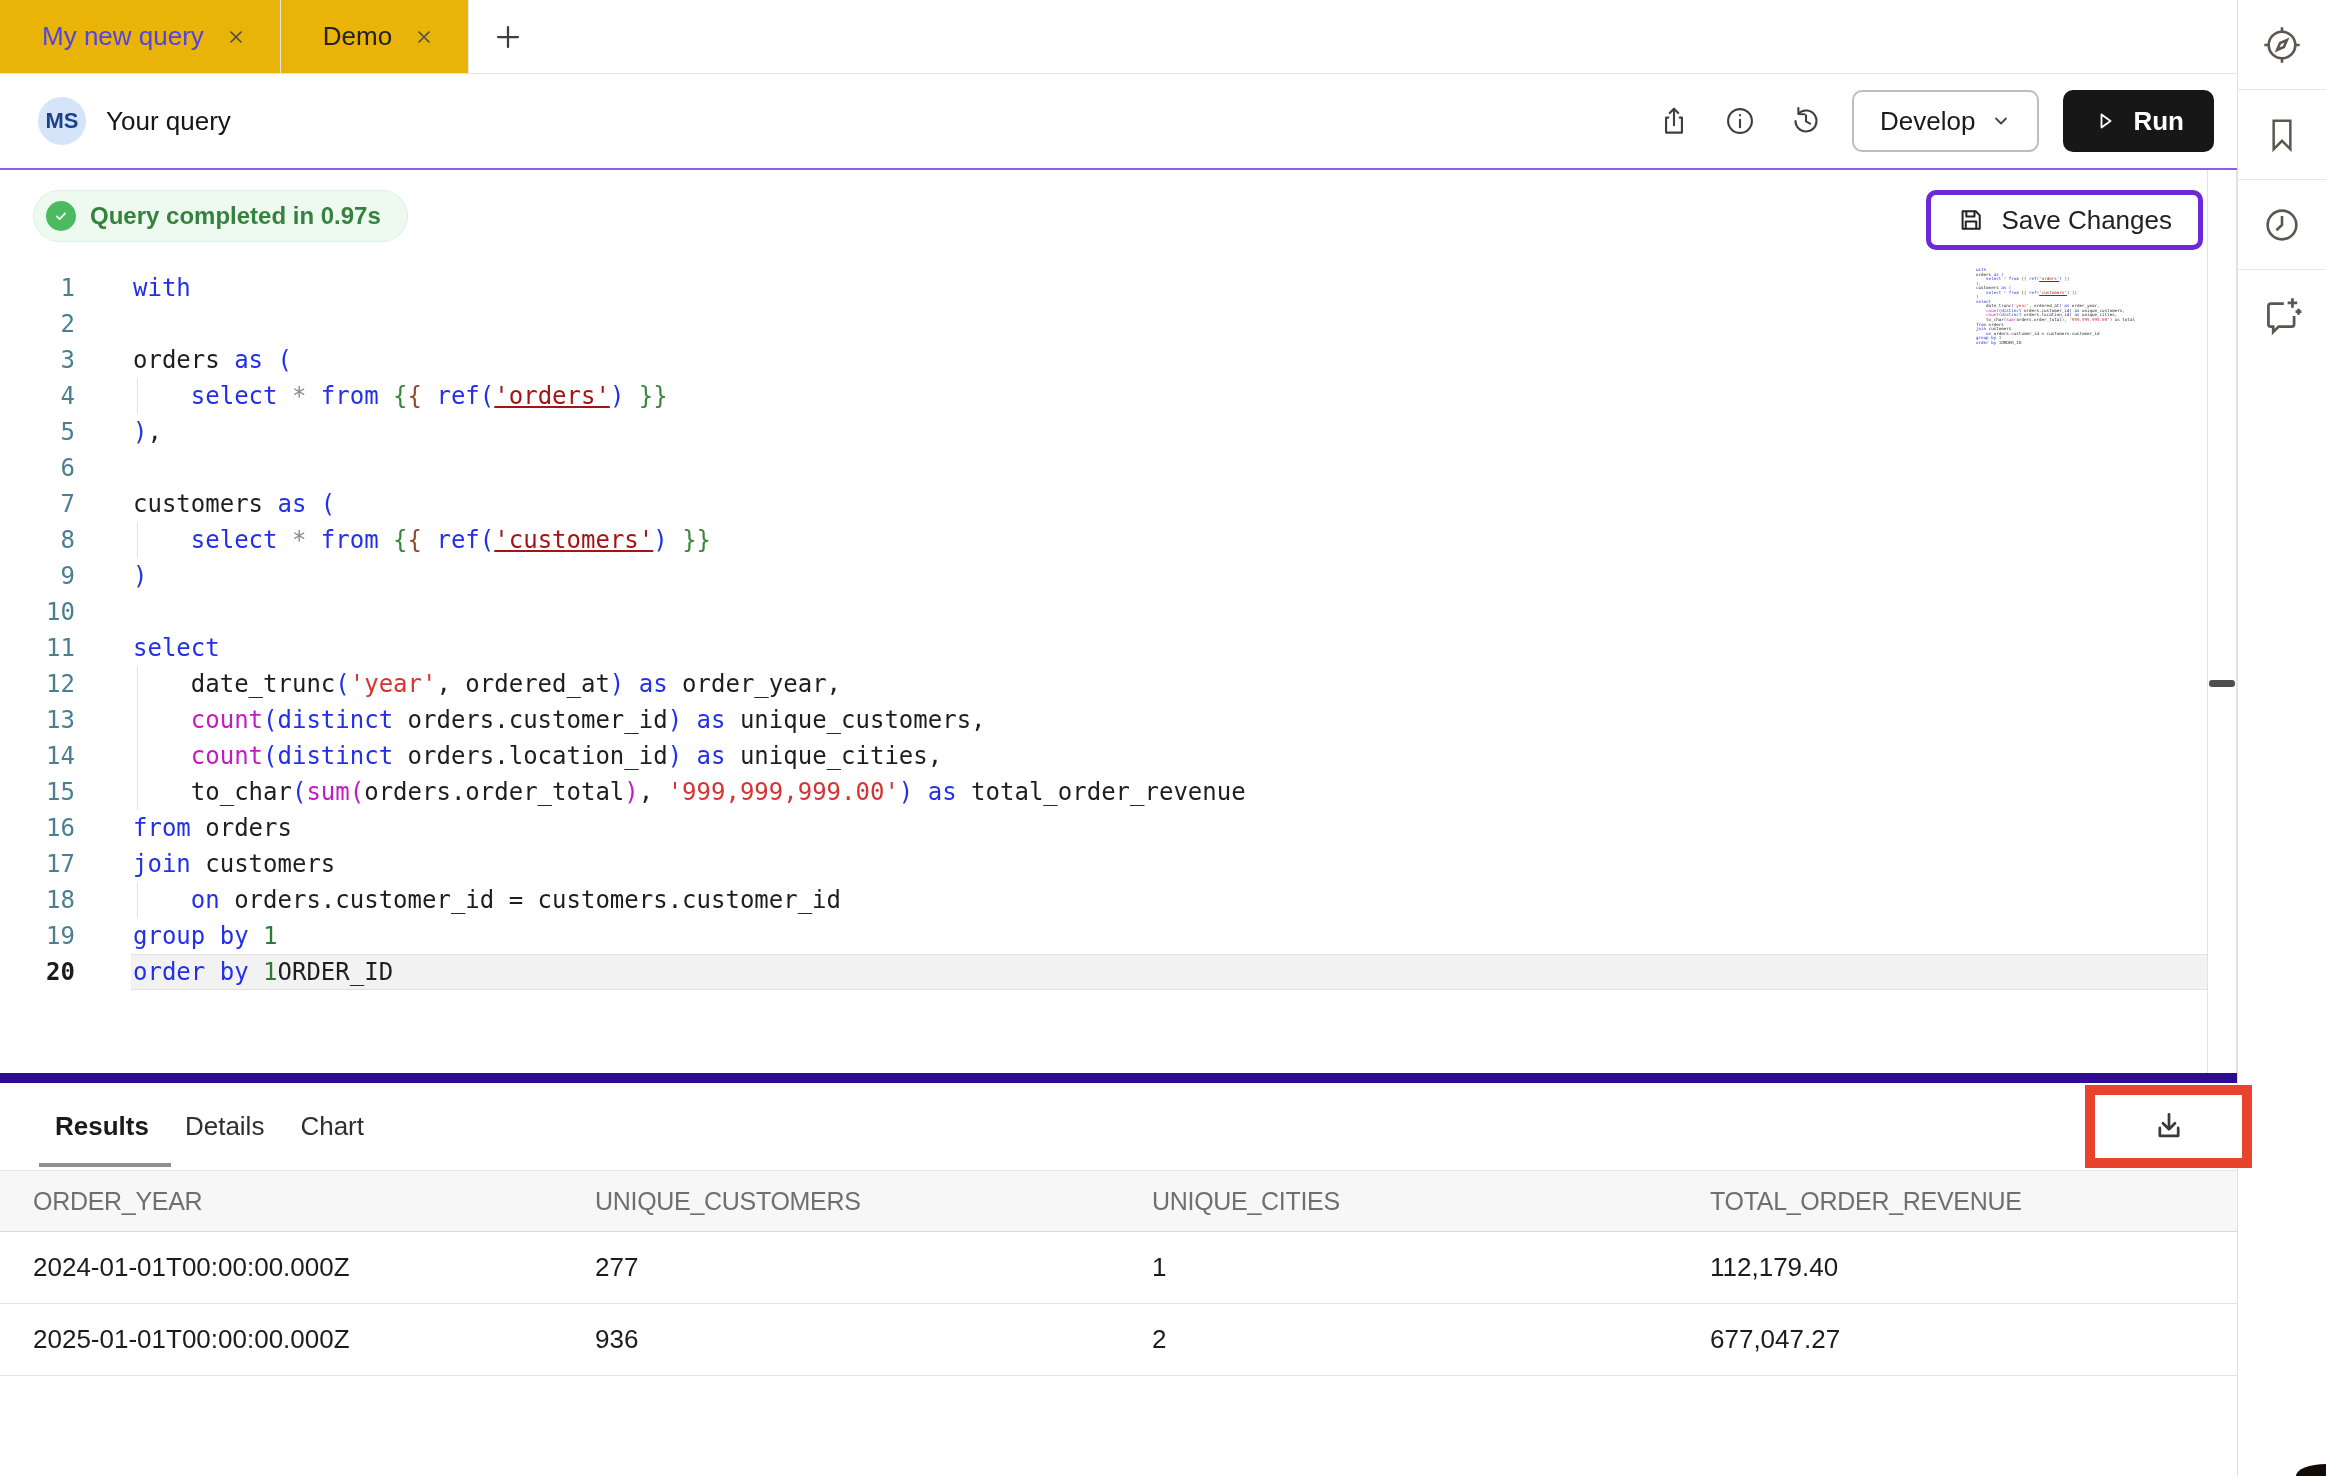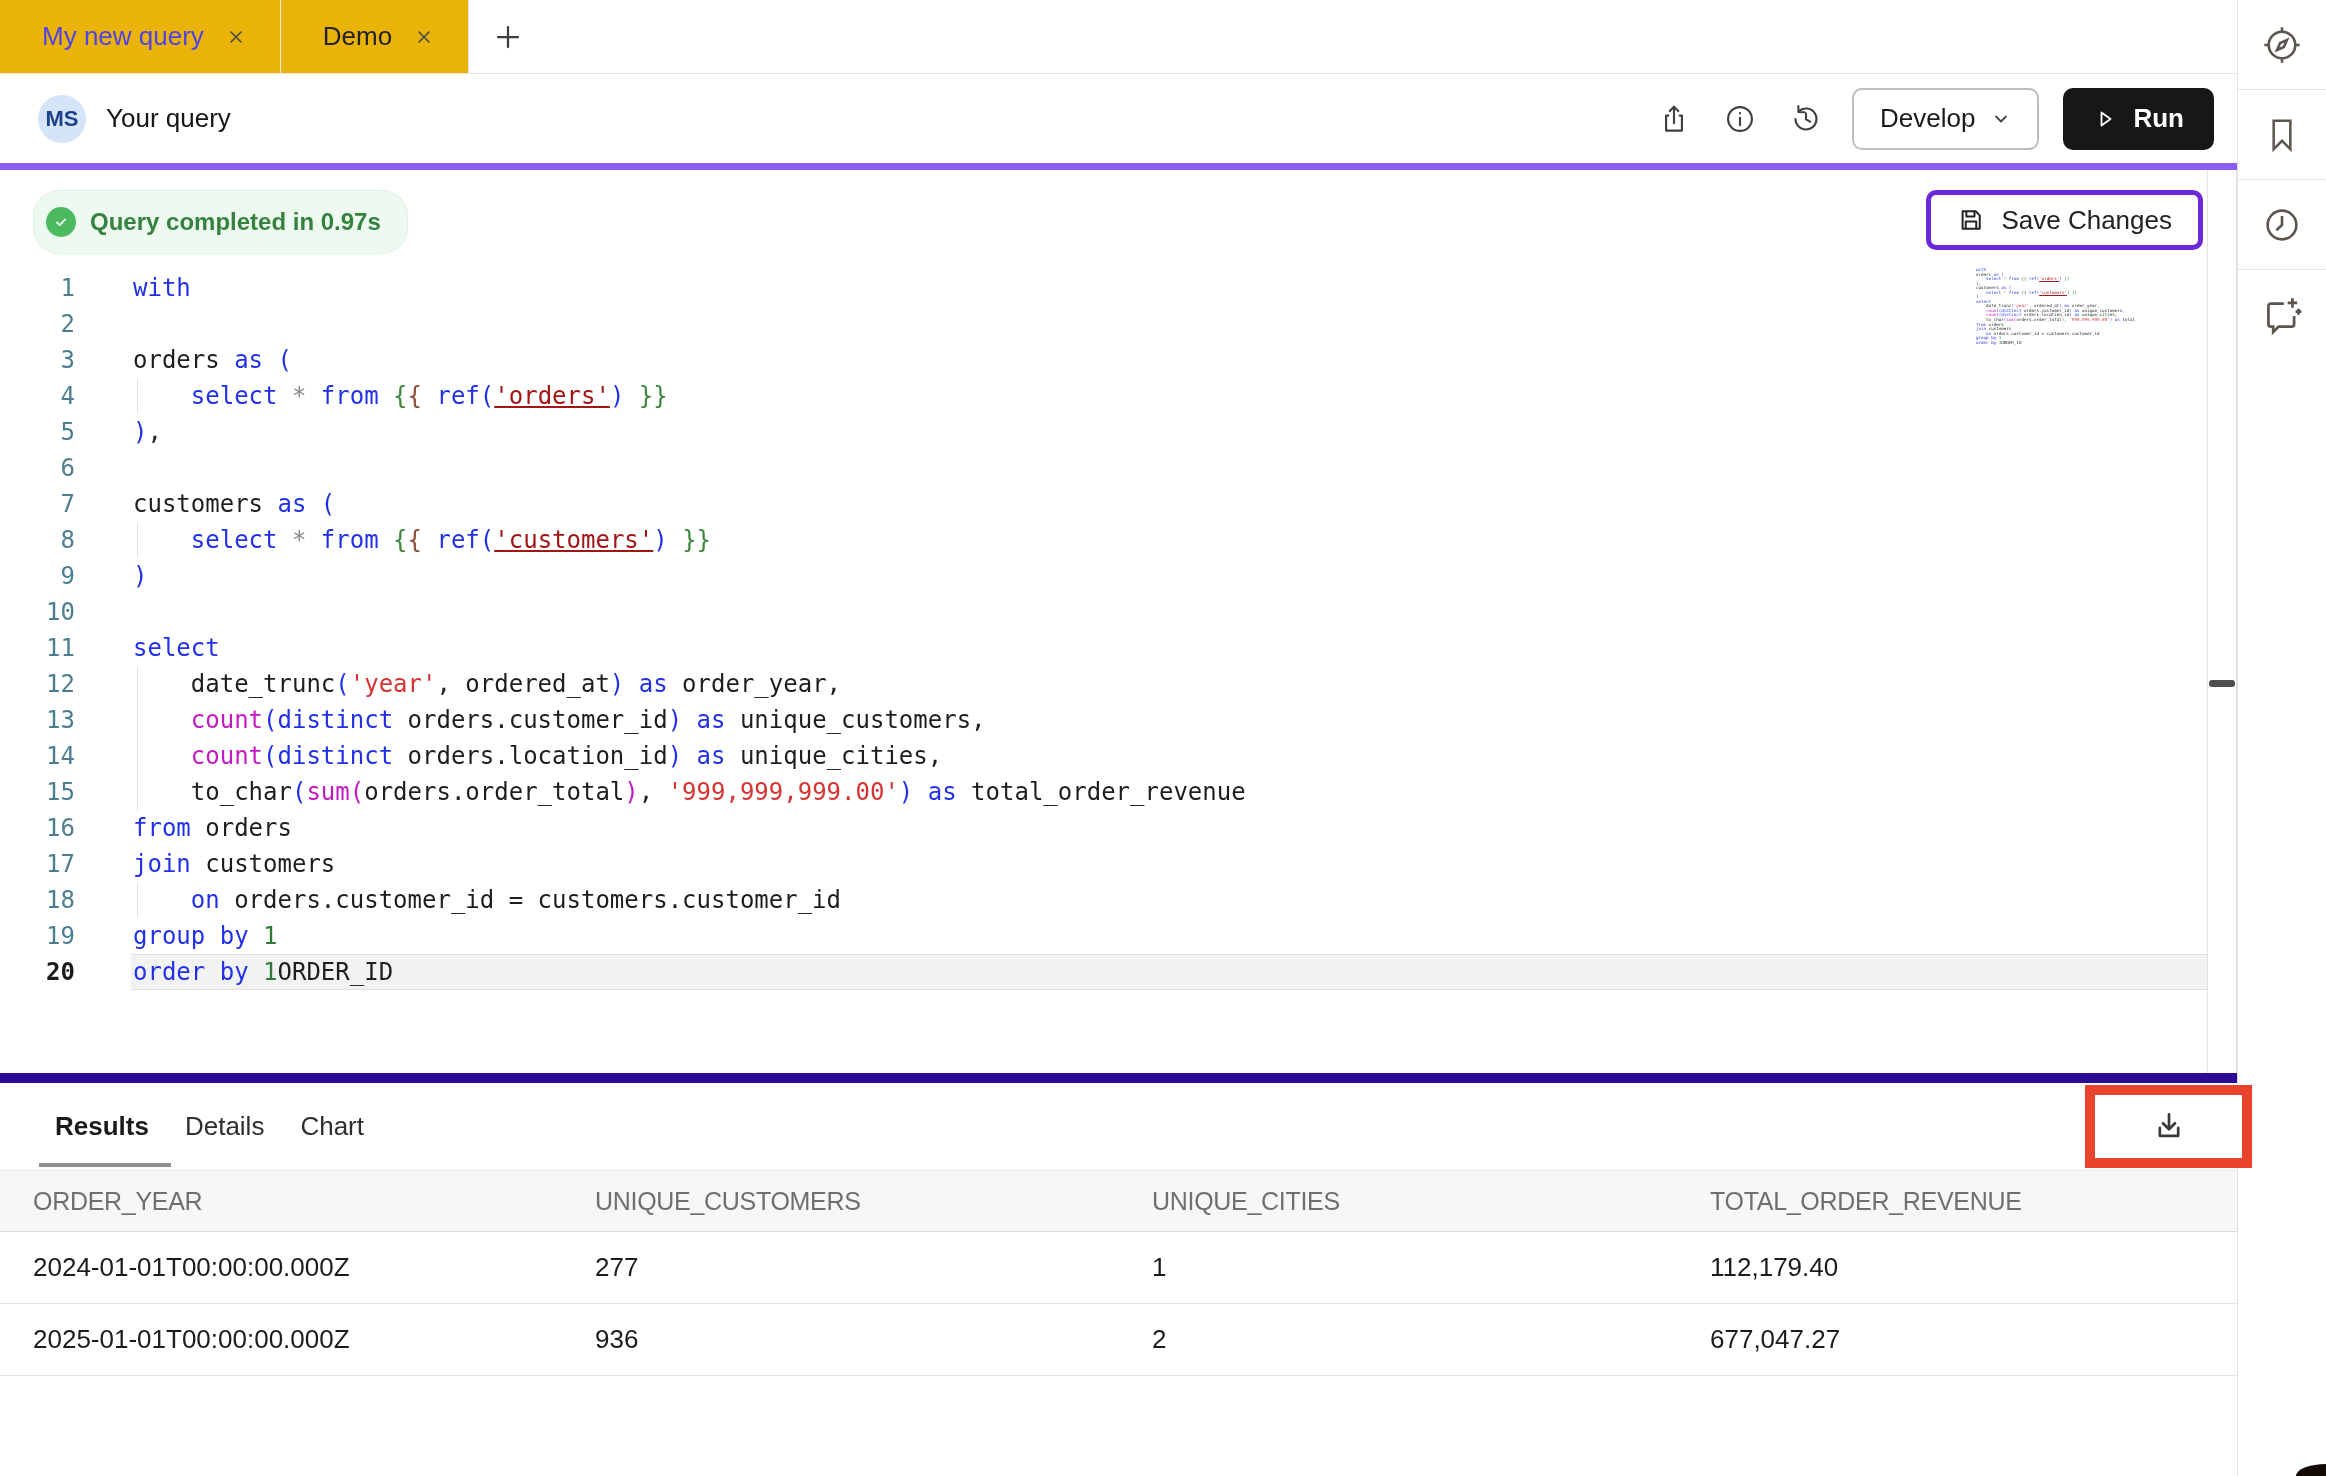--- a/index.html
+++ b/index.html
@@ -22,21 +22,21 @@
   
   .sidebar { position:absolute; right:0; top:0; width:89px; height:1476px;
              border-left:1px solid #e0e0e0; background:#fff; }
   .side-btn { width:100%; height:90px; background:none; border:none; display:flex;
               align-items:center; justify-content:center; cursor:pointer; }
   .side-btn.divided { border-bottom:1px solid #e6e6e6; }
   .side-btn svg { stroke:#5c564f; fill:none; stroke-width:1.5; }
 
   
   .main-header { position:absolute; left:0; top:74px; width:2237px; height:96px;
-                 border-bottom:7px solid #8b5cf6; display:flex; align-items:center; background:#fff; }
+                 border-bottom:2px solid #8b5cf6; display:flex; align-items:center; background:#fff; }
   .avatar { width:48px; height:48px; border-radius:50%; background:#d6e4f9; color:#1d4289;
             font-weight:700; font-size:22px; display:flex; align-items:center; justify-content:center;
             margin-left:38px; }
   .page-title { font-size:26px; font-weight:500; color:#161616; margin-left:20px; }
   .header-actions { position:absolute; right:23px; display:flex; align-items:center; }
   .icon-btn { background:none; border:none; cursor:pointer; display:flex; align-items:center;
               justify-content:center; width:40px; height:40px; margin-right:26px; }
   .icon-btn svg { stroke:#3f3f3f; fill:none; stroke-width:1.5; stroke-linecap:round; stroke-linejoin:round; }
   .develop-btn { display:flex; align-items:center; gap:16px; height:62px; padding:0 26px;
                  background:#fff; border:2px solid #bdbdbd; border-radius:10px; cursor:pointer; margin-right:24px; }
@@ -44,21 +44,21 @@
   .develop-btn svg { stroke:#444; fill:none; stroke-width:1.8; stroke-linecap:round; stroke-linejoin:round; }
   .run-btn { display:flex; align-items:center; gap:16px; height:62px; padding:0 30px;
              background:#171717; border:none; border-radius:10px; cursor:pointer; }
   .run-btn span { font-size:26px; font-weight:600; color:#fff; }
   .run-btn svg { stroke:#fff; fill:none; stroke-width:1.8; stroke-linejoin:round; }
 
   
   .editor { position:absolute; left:0; top:170px; width:2207px; height:903px; background:#fff; }
   .status-row { position:absolute; left:33px; right:4px; top:20px; display:flex;
                 justify-content:space-between; align-items:flex-start; }
-  .status-badge { display:flex; align-items:center; gap:14px; height:64px; padding:0 26px 0 12px;
+  .status-badge { display:flex; align-items:center; gap:14px; height:52px; padding:0 26px 0 12px;
                   background:#eefaf0; border:1px solid #ddf2e0; border-radius:26px; }
   .check-circle { width:30px; height:30px; border-radius:50%; background:#4cbb60;
                   display:flex; align-items:center; justify-content:center; }
   .check-circle svg { stroke:#fff; fill:none; stroke-width:2.2; stroke-linecap:round; stroke-linejoin:round; }
   .status-text { font-size:24px; font-weight:600; color:#35823f; }
   .save-btn { display:flex; align-items:center; gap:16px; height:60px; padding:0 26px;
               background:#fff; border:5px solid #6d28d9; border-radius:10px; cursor:pointer; }
   .save-btn span { font-size:26px; color:#222; }
   .save-btn svg { stroke:#222; fill:none; stroke-width:1.7; stroke-linejoin:round; }
 

